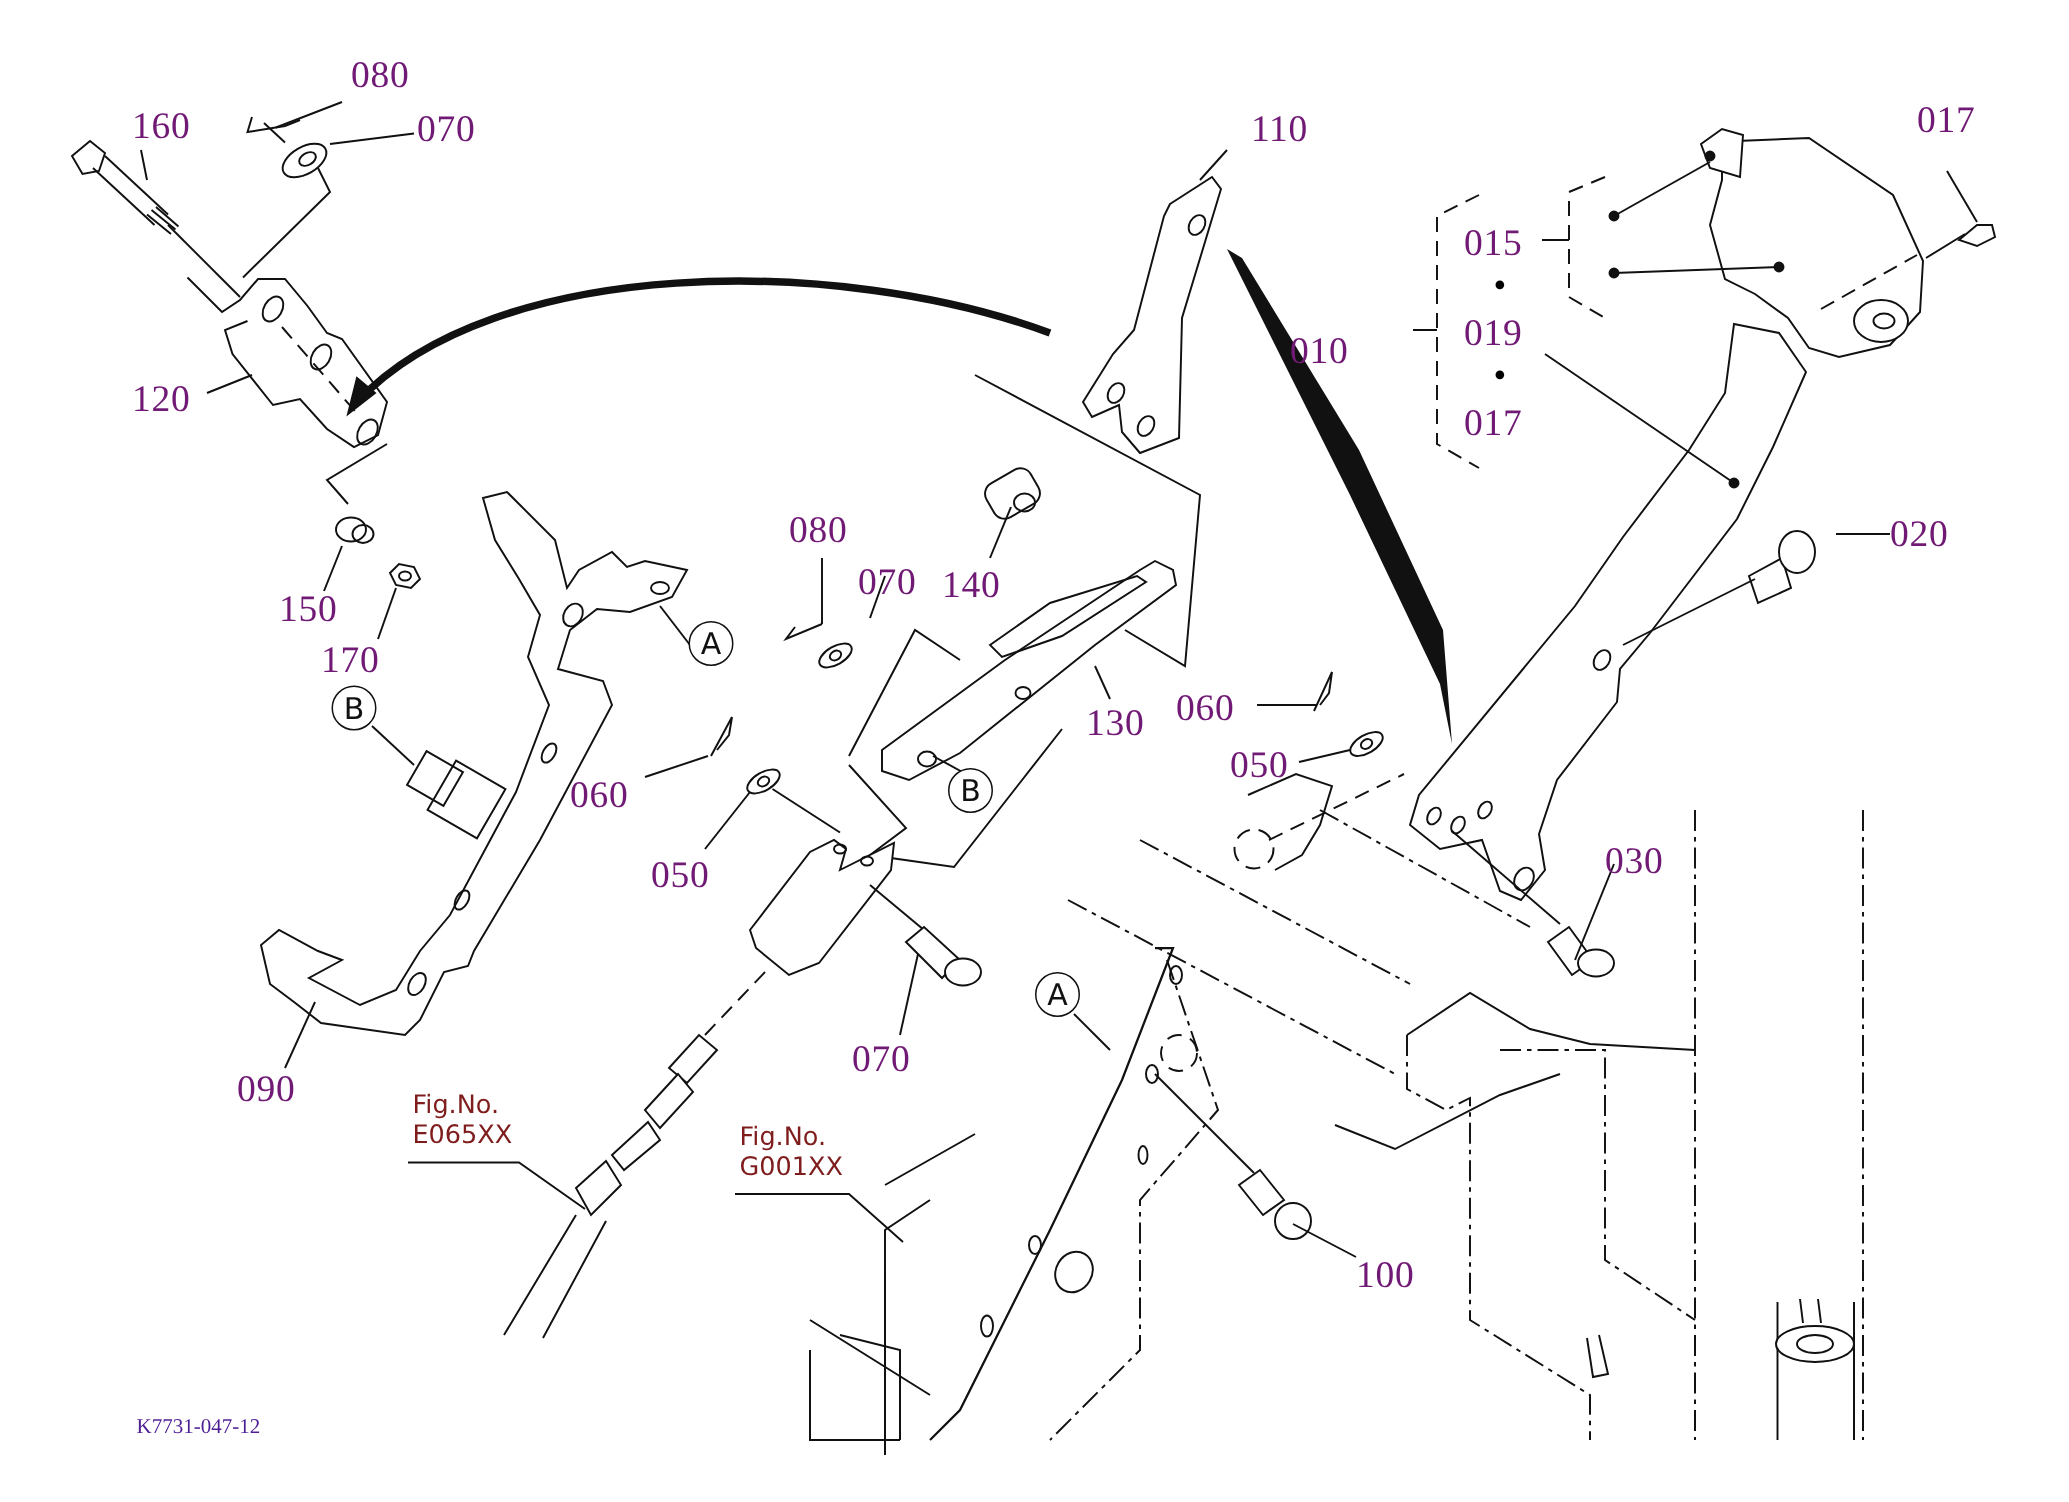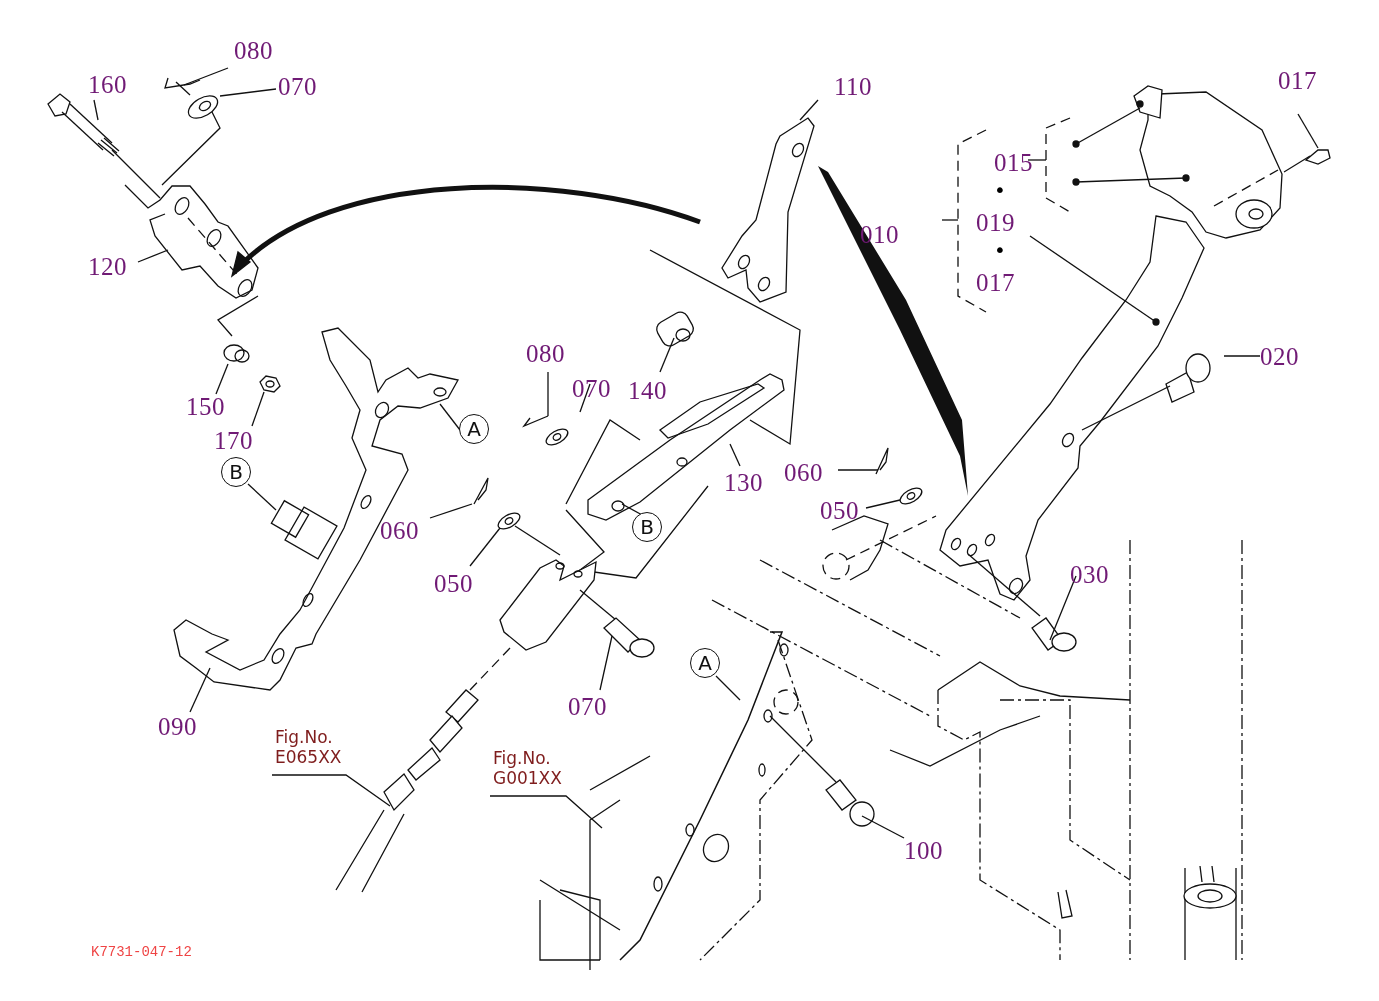--- a/index.html
+++ b/index.html
@@ -1,21 +1,21 @@
 <!DOCTYPE html>
 <html><head>
 <meta charset="utf-8">
 <style>
   html, body { margin:0; padding:0; background:#ffffff; }
   body { width:1379px; height:1001px; position:relative; overflow:hidden; font-family:"DejaVu Sans", sans-serif; }
   #canvas { position:absolute; left:0; top:0; width:1379px; height:1001px; }
   .lbl { position:absolute; font-family:Liberation Serif, serif; font-size:25px; color:#701a75; line-height:1; letter-spacing:0.5px; white-space:nowrap; }
   .fig { position:absolute; font-family:"DejaVu Sans", sans-serif; font-size:17px; color:#7f1d1d; line-height:1.15; white-space:nowrap; }
   .circ { position:absolute; width:28px; height:28px; border:1.5px solid #111; border-radius:50%; font-family:"DejaVu Sans", sans-serif; font-size:20px; text-align:center; line-height:28px; color:#111; background:#fff; }
-  .code { position:absolute; font-family:Liberation Mono, monospace; font-size:14px; color:#ef4444; }
+  .code { position:absolute; font-family:Liberation Serif, serif; font-size:14px; color:#4c1d95; }
   .dot { position:absolute; font-size:20px; line-height:1; }
   svg line, svg path, svg polyline, svg polygon, svg ellipse, svg rect, svg circle { stroke:#111; fill:none; stroke-width:1.3; }
   .dash { stroke-dasharray:14 4 3 4; }
   .dashed { stroke-dasharray:10 6; }
   .thick { stroke-width:1.5; }
   .fillw { fill:#fff; }
 </style>
 </head>
 <body>
 
@@ -276,21 +276,21 @@
 <div class="lbl" style="left:158px;top:714px;">090</div>
 <div class="lbl" style="left:814px;top:74px;margin-left:20px;">110</div>
 <div class="lbl" style="left:526px;top:341px;">080</div>
 <div class="lbl" style="left:572px;top:376px;">070</div>
 <div class="lbl" style="left:628px;top:378px;">140</div>
 <div class="lbl" style="left:724px;top:470px;">130</div>
 <div class="lbl" style="left:380px;top:518px;">060</div>
 <div class="lbl" style="left:434px;top:571px;">050</div>
 <div class="lbl" style="left:568px;top:694px;">070</div>
 <div class="lbl" style="left:1278px;top:68px;">017</div>
-<div class="lbl" style="left:976px;top:150px;margin-left:18px;">015</div>
+<div class="lbl" style="left:976px;top:150px;">015</div>
 <div class="dot" style="left:994px;top:180px;">•</div>
 <div class="lbl" style="left:860px;top:210px;margin-top:12px;">010</div>
 <div class="lbl" style="left:976px;top:210px;">019</div>
 <div class="dot" style="left:994px;top:240px;">•</div>
 <div class="lbl" style="left:976px;top:270px;">017</div>
 <div class="lbl" style="left:1260px;top:344px;">020</div>
 <div class="lbl" style="left:784px;top:460px;">060</div>
 <div class="lbl" style="left:820px;top:498px;">050</div>
 <div class="lbl" style="left:1070px;top:548px;margin-top:14px;">030</div>
 <div class="lbl" style="left:904px;top:838px;">100</div>

